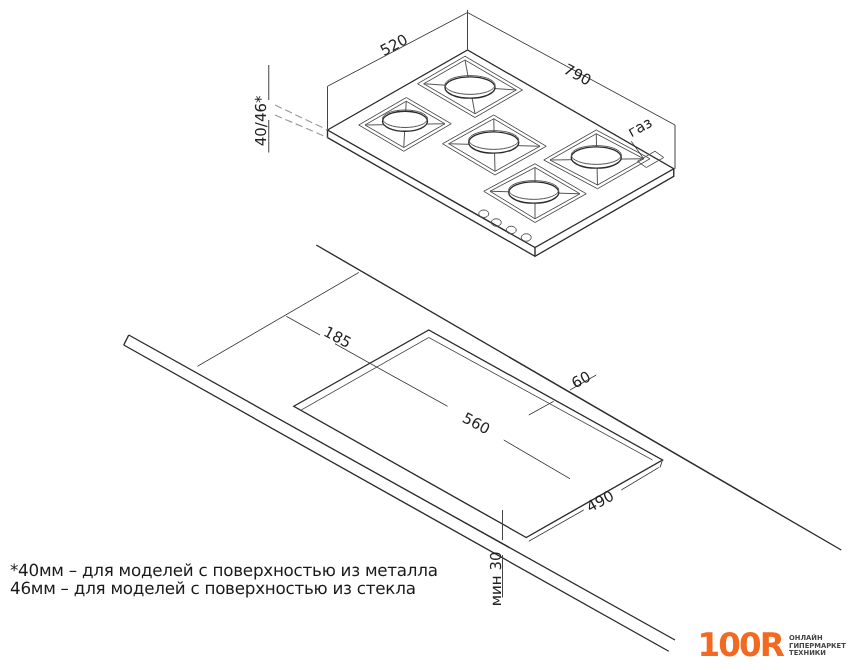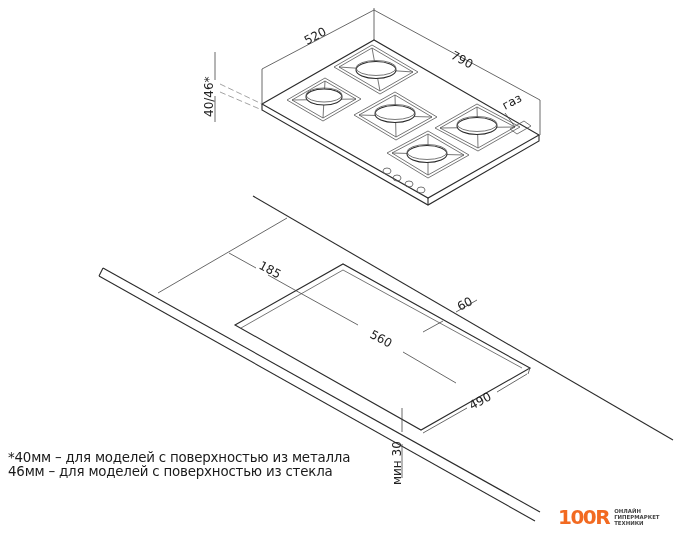--- a/index.html
+++ b/index.html
@@ -7,21 +7,21 @@
     #drawing { position: absolute; left: 0; top: 0; width: 685px; height: 536px; }
     .ln { stroke: #2b2b2b; stroke-width: 1.1; fill: none; }
     .thin { stroke: #555; stroke-width: 0.8; fill: none; }
     .dim { stroke: #444; stroke-width: 0.8; fill: none; }
     .dash { stroke: #999; stroke-width: 0.9; fill: none; stroke-dasharray: 6 3; }
     .dimtxt { font-family: "DejaVu Sans", sans-serif; font-size: 12px; fill: #222; }
     .note { position: absolute; left: 8px; font-family: "DejaVu Sans", sans-serif; font-size: 13.4px; color: #1a1a1a; white-space: nowrap; letter-spacing: -0.2px; }
     #note1 { top: 450px; }
     #note2 { top: 464px; }
     .logo { position: absolute; left: 558px; top: 498px; width: 127px; height: 38px; display: flex; align-items: center; }
-    .logo-mark { font-family: "DejaVu Sans", sans-serif; font-weight: bold; font-size: 20px; color: #f26a21; letter-spacing: -1.5px; }
+    .logo-mark { font-family: "DejaVu Sans", sans-serif; font-weight: bold; font-size: 26px; color: #f26a21; letter-spacing: -1.5px; }
     .logo-sub { margin-left: 5px; font-family: "DejaVu Sans", sans-serif; font-weight: bold; font-size: 5.4px; line-height: 6.2px; color: #444; }
   </style>
 </head>
 <body>
 
 <svg id="drawing" viewBox="0 0 685 536" xmlns="http://www.w3.org/2000/svg">
 
   <g>
 
     <polygon class="ln" points="262,104 374,40 539,135 428,198"></polygon>

